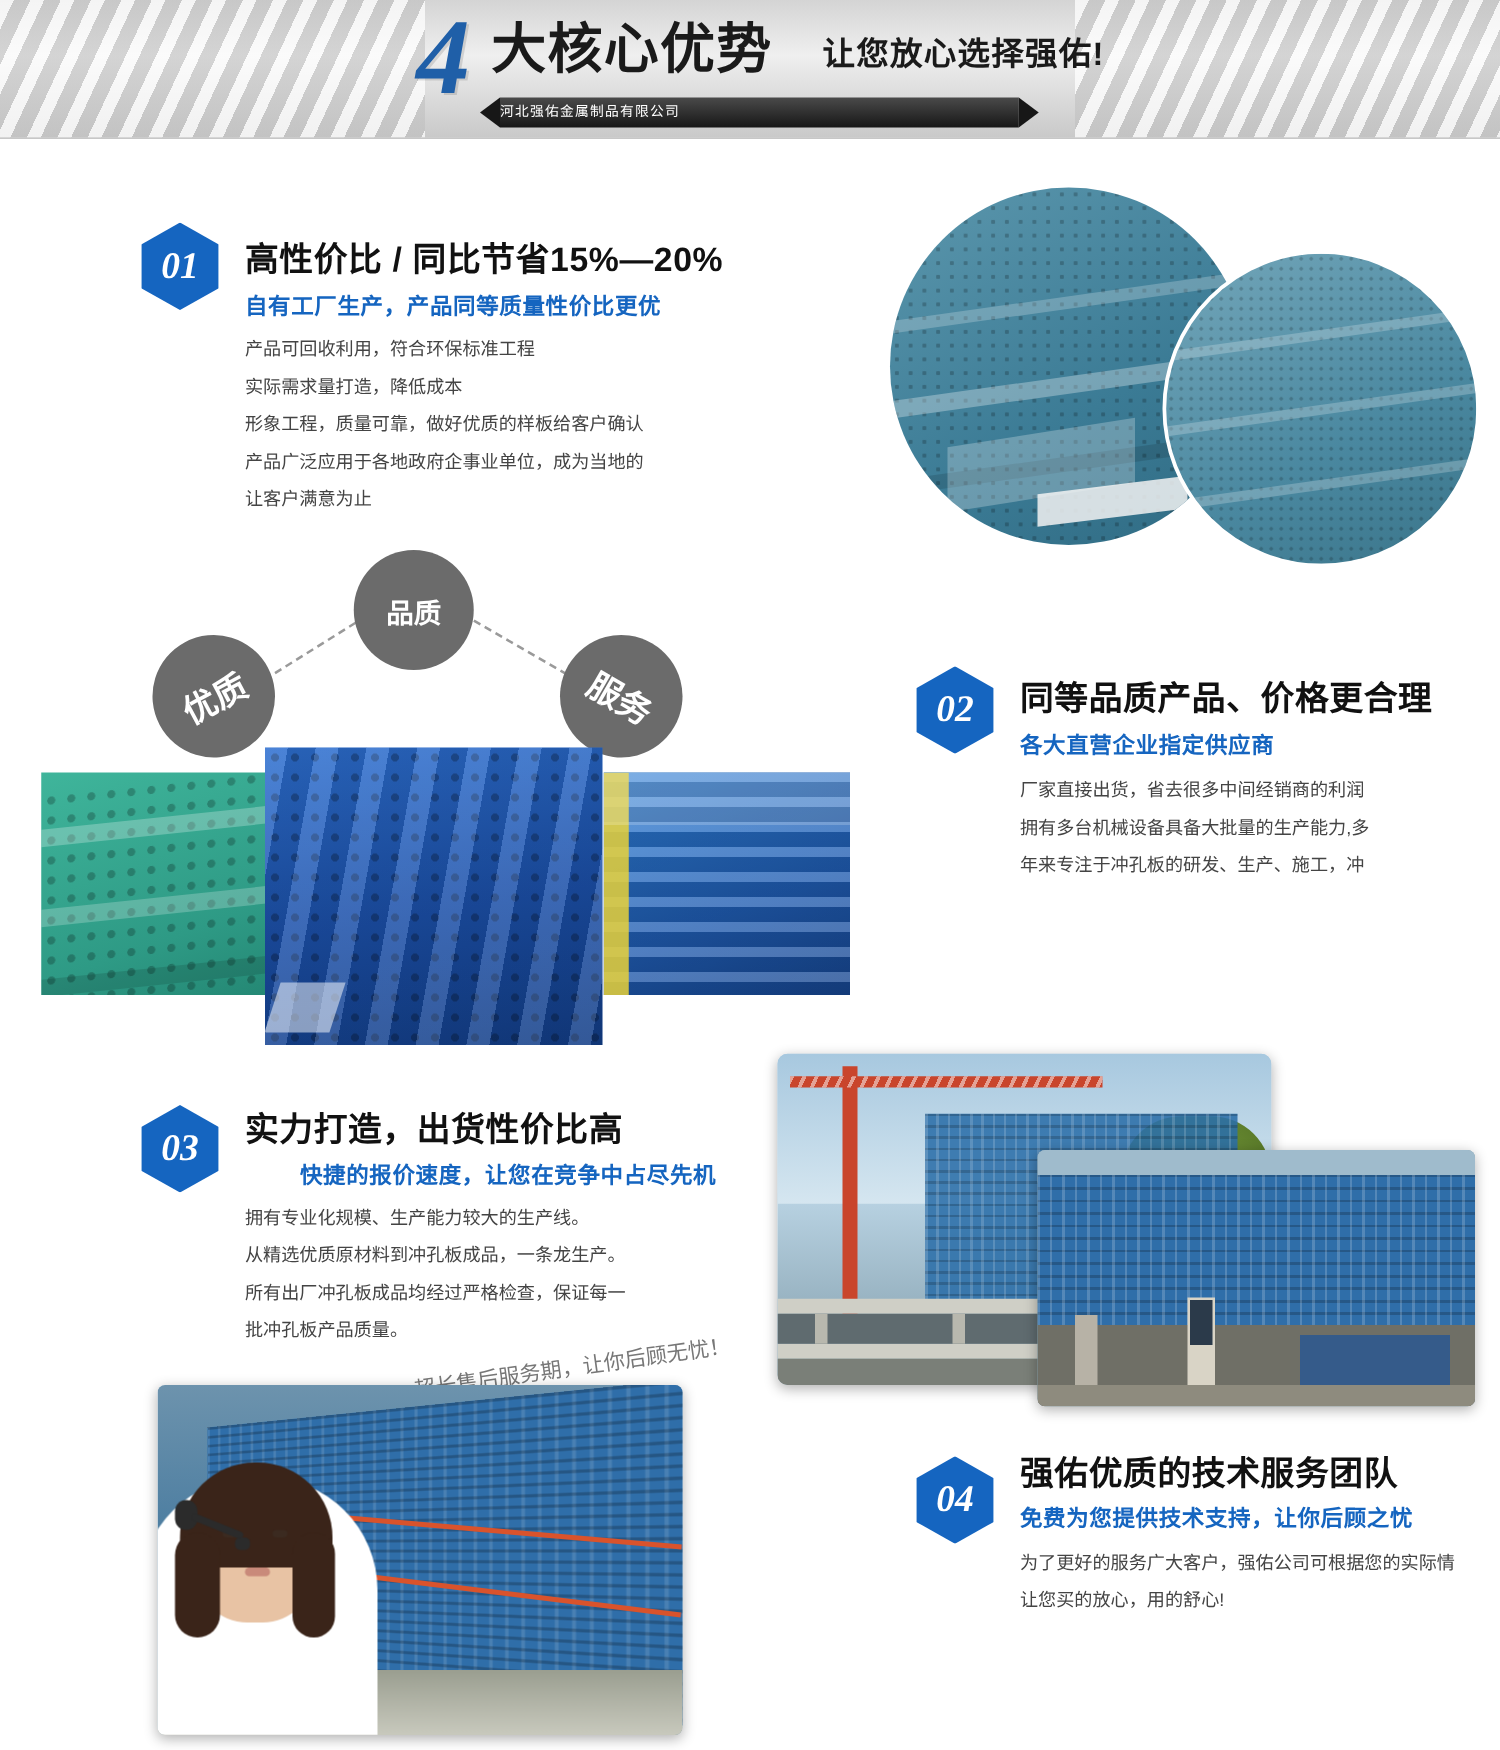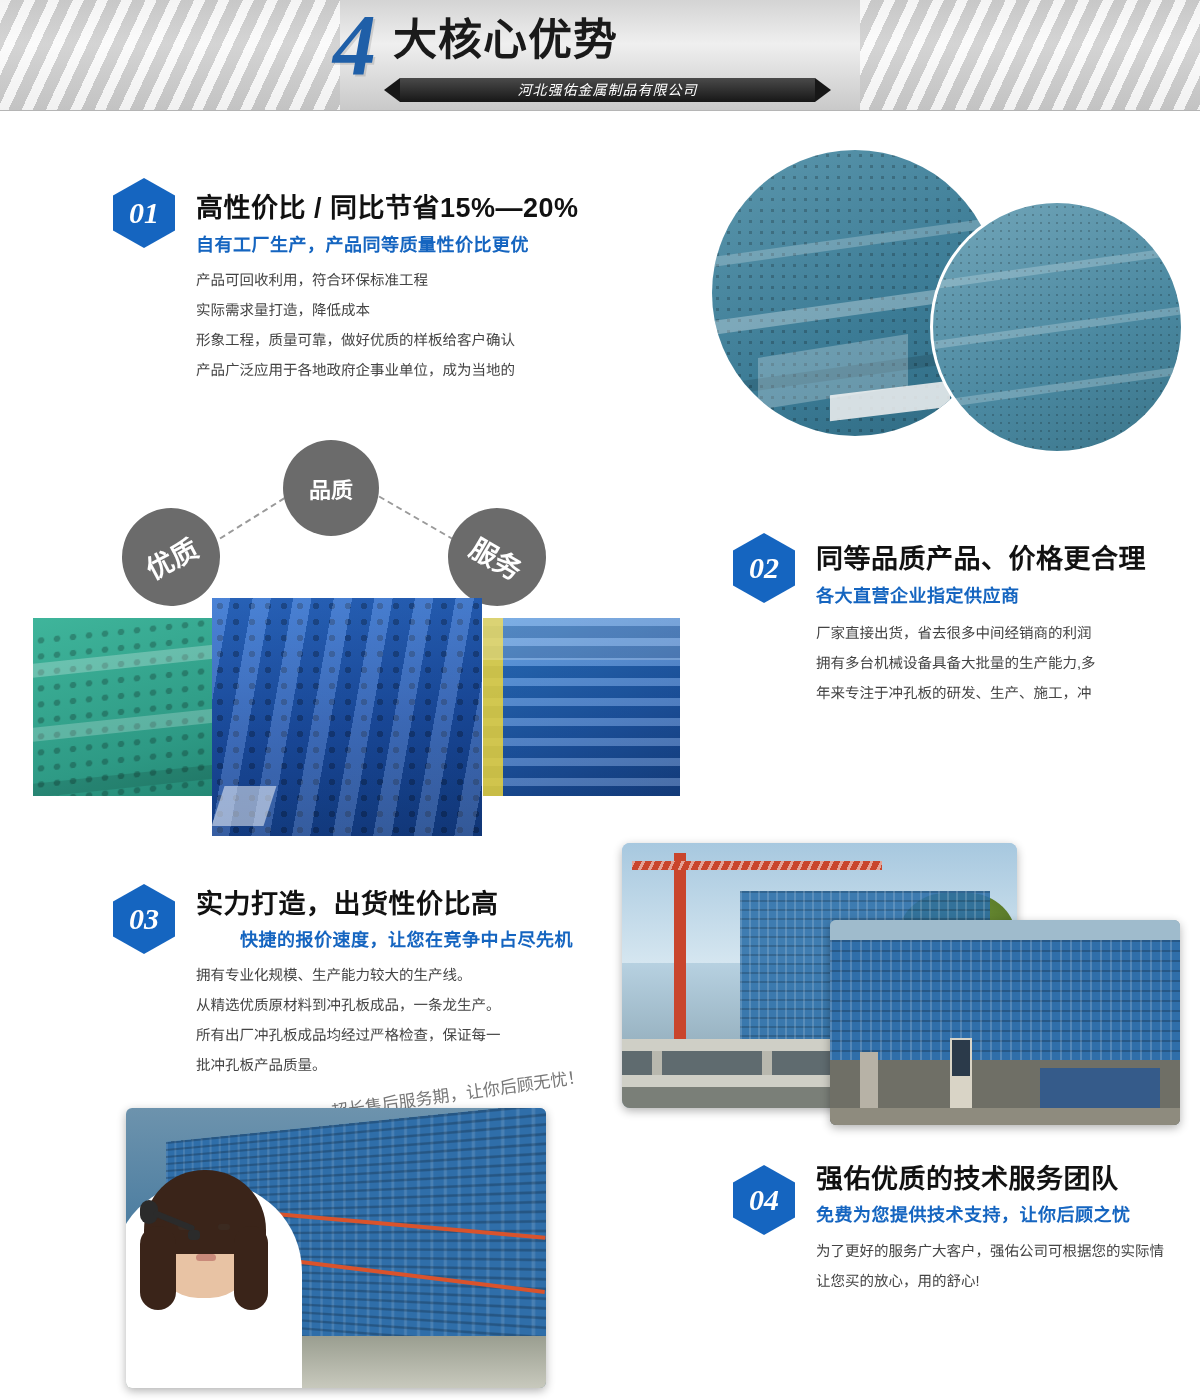--- a/index.html
+++ b/index.html
@@ -52,21 +52,21 @@
     border-top:12px solid transparent;border-bottom:12px solid transparent;
     border-left:16px solid #171717;
   }
   .ribbon:before{
     content:"";position:absolute;left:-16px;top:0;width:0;height:0;
     border-top:12px solid transparent;border-bottom:12px solid transparent;
     border-right:16px solid #171717;
   }
   .ribbon-text{
     position:absolute;left:0;top:0;width:415px;height:24px;line-height:24px;
-    text-align:center;color:#fff;font-size:14px;letter-spacing:1px;font-style:italic;
+    color:#fff;font-size:11px;letter-spacing:1px;
   }
 
   
   .hex{
     position:absolute;width:62px;height:70px;
     background:#1565c0;
     clip-path:polygon(50% 0%,100% 25%,100% 75%,50% 100%,0% 75%,0% 25%);
     color:#fff;font-size:30px;font-weight:bold;font-style:italic;
     text-align:center;line-height:70px;
     font-family:"Liberation Serif",serif;
@@ -146,34 +146,36 @@
 </style>
 </head>
 <body>
 
 <div class="header">
   <div class="stripe-left"></div>
   <div class="stripe-right"></div>
   <div class="header-inner">
     <div class="big-num">4</div>
     <div class="head-title">大核心优势</div>
+    <div class="head-sub">让您放心选择强佑!</div>
     <div class="ribbon">
       <div class="ribbon-text">河北强佑金属制品有限公司</div>
     </div>
   </div>
 </div>
 
 <div class="hex" style="left:113px;top:178px;">01</div>
 <div class="blk-title" style="left:196px;top:186px;">高性价比 / 同比节省15%—20%</div>
 <div class="blk-sub" style="left:196px;top:230px;">自有工厂生产，产品同等质量性价比更优</div>
 <div class="blk-body" style="left:196px;top:265px;">
   <div>产品可回收利用，符合环保标准工程</div>
   <div>实际需求量打造，降低成本</div>
   <div>形象工程，质量可靠，做好优质的样板给客户确认</div>
   <div>产品广泛应用于各地政府企事业单位，成为当地的</div>
+  <div>让客户满意为止</div>
 </div>
 
 <div class="circ circ-a">
   <div class="mesh-dots" style="opacity:.55;"></div>
   <div class="panel-line" style="left:-20px;top:86px;width:340px;"></div>
   <div class="panel-line" style="left:-20px;top:150px;width:340px;height:14px;background:rgba(255,255,255,.3);"></div>
   <div class="panel-line" style="left:-20px;top:214px;width:340px;height:12px;background:rgba(0,0,0,.12);"></div>
   <div style="position:absolute;left:46px;top:196px;width:150px;height:52px;background:rgba(255,255,255,.25);transform:skewY(-9deg);"></div>
   <div style="position:absolute;left:118px;top:238px;width:120px;height:26px;background:#f2f2f2;opacity:.85;transform:skewY(-7deg);"></div>
 </div>

